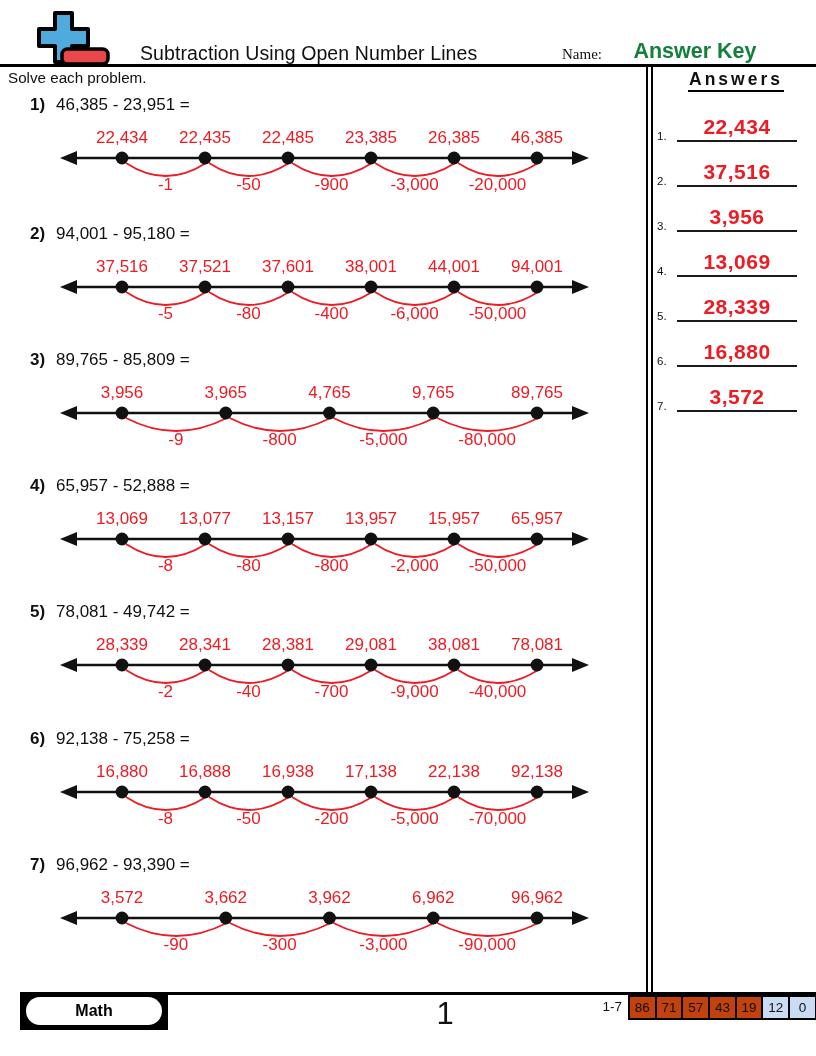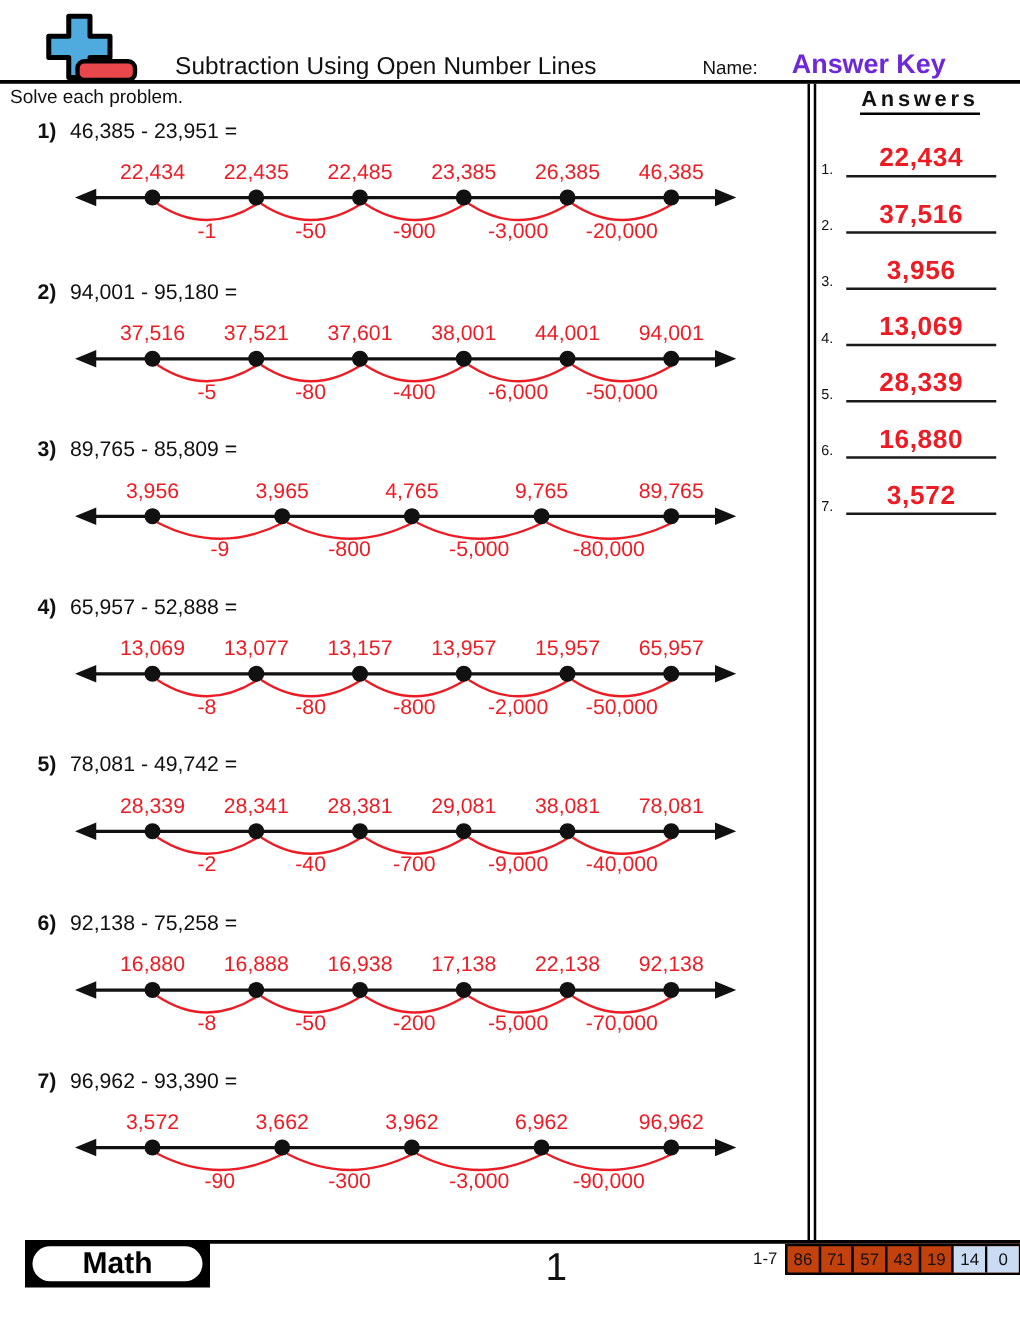--- a/index.html
+++ b/index.html
@@ -2,21 +2,21 @@
 <html><head>
 <meta charset="utf-8">
 <style>
   html,body{margin:0;padding:0;background:#ffffff;}
   body{font-family:"Liberation Sans",sans-serif;color:#111;}
   .page{position:relative;width:816px;height:1056px;background:#fff;overflow:hidden;}
   .abs{position:absolute;}
 
   
   .title{left:140px;top:42px;width:400px;text-align:left;font-size:19.5px;letter-spacing:.1px;}
-  .name-label{left:562px;top:46px;font-size:15px;}
+  .name-label{left:562px;top:46px;font-size:15px;font-family:Liberation Serif, serif;}
   .answer-key{left:620px;top:39px;width:150px;text-align:center;font-size:21.5px;font-weight:bold;}
   .header-rule{left:0;top:64px;width:816px;height:3px;background:#000;}
   .instructions{left:8px;top:69px;font-size:15.2px;font-weight:normal;}
 
   
   .divider{left:646px;top:67px;height:926px;width:3px;border-left:2px solid #000;border-right:2px solid #000;}
 
   
   .problem{left:0;width:650px;height:110px;}
   .equation-line{position:absolute;left:30px;top:0;font-size:17px;white-space:pre;}
@@ -26,41 +26,41 @@
   
   .answers-title{left:660px;top:69px;width:152px;text-align:center;font-size:17.5px;font-weight:bold;letter-spacing:3px;}
   .answers-title span{border-bottom:2.5px solid #000;padding:0 1px 1px 1px;}
   .answer-row{left:677px;width:120px;height:28px;border-bottom:2px solid #1a1a1a;}
   .answer-num{position:absolute;left:-20px;bottom:-2px;font-size:11.5px;color:#111;}
   .answer-val{position:absolute;left:0;right:0;bottom:1px;text-align:center;font-size:21px;font-weight:bold;letter-spacing:.5px;}
 
   
   .footer-rule{left:160px;top:992px;width:656px;height:2.5px;background:#000;}
   .badge-outer{left:20px;top:992px;width:148px;height:38px;background:#000;}
-  .badge-inner{position:absolute;left:6px;top:5px;right:6px;bottom:5px;background:#fff;border-radius:14px;display:flex;align-items:center;justify-content:center;font-size:24px;font-weight:bold;color:#000;}
+  .badge-inner{position:absolute;left:6px;top:5px;right:6px;bottom:5px;background:#fff;border-radius:14px;display:flex;align-items:center;justify-content:center;font-size:16px;font-weight:bold;color:#000;}
   .site-url{left:177px;top:1009px;font-size:15.2px;}
   .page-number{left:425px;top:996px;width:40px;text-align:center;font-size:31px;}
   .score-label{left:592px;top:999px;width:30px;text-align:right;font-size:13.5px;}
   .score-grid{left:628px;top:995px;display:flex;border:2px solid #000;background:#c2410c;}
   .score-cell{width:24.7px;height:21px;line-height:21px;text-align:center;font-size:13.5px;border-right:2px solid #000;}
   .score-cell:last-child{border-right:none;}
 </style>
 </head>
 <body>
 
 <div class="page">
 
   <svg class="abs" style="left:36px;top:10px;" width="78" height="58" viewBox="0 0 78 58">
     <path d="M19 3 H36 V19 H52 V36 H36 V52 H19 V36 H3 V19 H19 Z" fill="#4fabdd" stroke="#000" stroke-width="4" stroke-linejoin="round"></path>
     <rect x="26" y="39" width="46" height="15" rx="5.5" fill="#e8474c" stroke="#000" stroke-width="3.5"></rect>
   </svg>
 
   <div class="abs title">Subtraction Using Open Number Lines</div>
   <div class="abs name-label">Name:</div>
-  <div class="abs answer-key" style="color:#6d28d9;">Answer Key</div>
+  <div class="abs answer-key" style="color:#15803d;">Answer Key</div>
   <div class="abs header-rule"></div>
   <div class="abs instructions">Solve each problem.</div>
 
   <div class="abs divider"></div>
 
   <div id="problems">
       <div class="abs problem" style="top: 95px;">
         <div class="equation-line"><span class="pnum">1)</span><span>46,385 - 23,951 =</span></div>
         <svg width="600" height="70" viewBox="0 0 600 70" class="nline">
           <line x1="46" y1="30" x2="563" y2="30" stroke="#111111" stroke-width="2.6"></line>
@@ -301,17 +301,17 @@
     <div class="badge-inner">Math</div>
   </div>
   <div class="abs page-number">1</div>
   <div class="abs score-label">1-7</div>
   <div class="abs score-grid" id="scoregrid">
       <div class="score-cell">86</div>
       <div class="score-cell">71</div>
       <div class="score-cell">57</div>
       <div class="score-cell">43</div>
       <div class="score-cell">19</div>
-      <div class="score-cell" style="background: rgb(201, 220, 243);">14</div>
+      <div class="score-cell" style="background: rgb(201, 220, 243);">12</div>
       <div class="score-cell" style="background: rgb(201, 220, 243);">0</div>
     </div>
 
 </div>
 
 </body></html>

